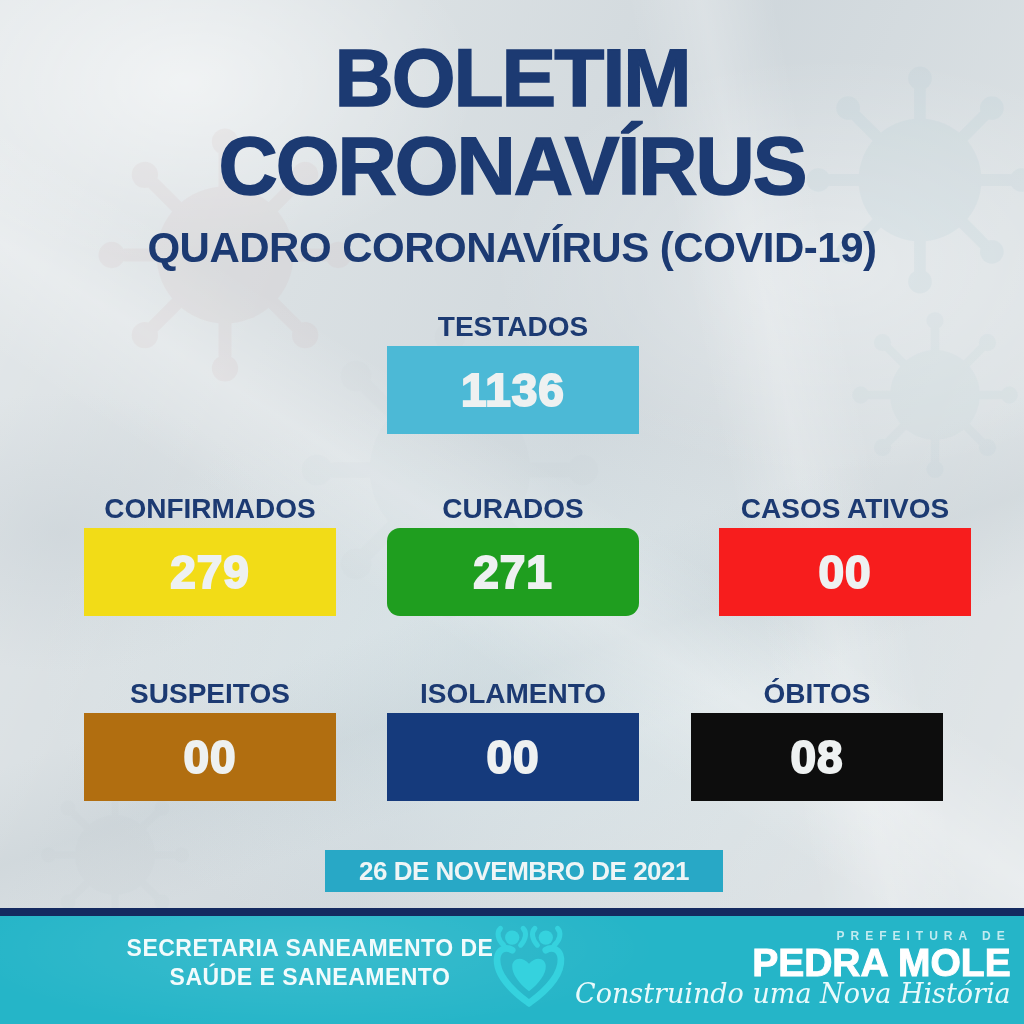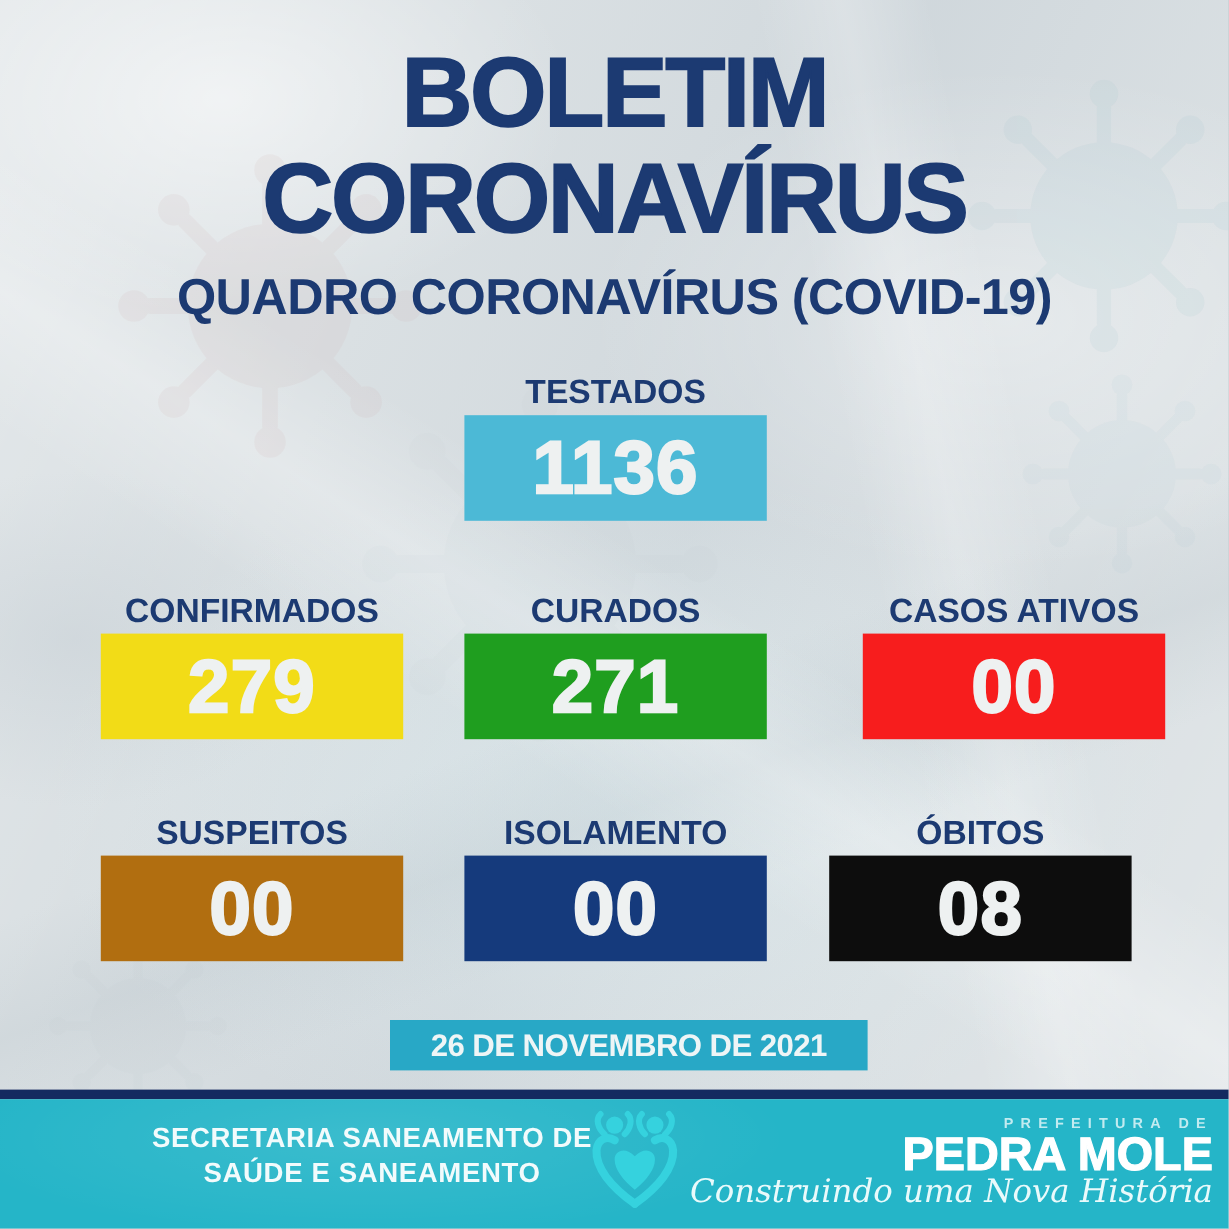--- a/index.html
+++ b/index.html
@@ -28,31 +28,31 @@
 
   
   .header{position:absolute;top:34px;left:0;width:100%;text-align:center;color:#1c3a72;}
   .title-line{display:block;font-size:82px;line-height:88px;font-weight:bold;letter-spacing:-2px;-webkit-text-stroke:1.5px #1c3a72;}
   .subtitle{margin-top:14px;font-size:42px;font-weight:bold;letter-spacing:-.5px;}
 
   
   .stat{position:absolute;width:252px;text-align:center;}
   .stat-label{font-size:28px;line-height:30px;font-weight:bold;color:#1c3a72;margin-bottom:4px;white-space:nowrap;}
   .stat-box{height:88px;display:flex;align-items:center;justify-content:center;}
-  .stat-value{font-size:62px;font-weight:bold;color:#eef1f1;-webkit-text-stroke:2px #eef1f1;letter-spacing:1px;}
+  .stat-value{font-size:46px;font-weight:bold;color:#eef1f1;-webkit-text-stroke:2px #eef1f1;letter-spacing:1px;}
   .pos-testados{left:387px;top:312px;}
   .pos-r1c1{left:84px;top:494px;}
   .pos-r1c2{left:387px;top:494px;}
   .pos-r1c3{left:691px;top:494px;padding-left:28px;}
   .pos-r2c1{left:84px;top:679px;}
   .pos-r2c2{left:387px;top:679px;}
   .pos-r2c3{left:691px;top:679px;}
   .bg-testados{background:#4cb9d6;}
   .bg-confirmados{background:#f2dc17;}
-  .bg-curados{background:#1f9e1f;}
+  .bg-curados{background:#1f9e1f;border-radius:13px;}
   .bg-ativos{background:#f71d1d;}
   .bg-suspeitos{background:#b16e10;}
   .bg-isolamento{background:#153a7c;}
   .bg-obitos{background:#0d0d0d;}
 
   
   .date-banner{
     position:absolute;left:325px;top:850px;width:398px;height:42px;background:#28a8c6;
     display:flex;align-items:center;justify-content:center;
     color:#eef5f6;font-size:26px;font-weight:bold;letter-spacing:-.5px;white-space:nowrap;

